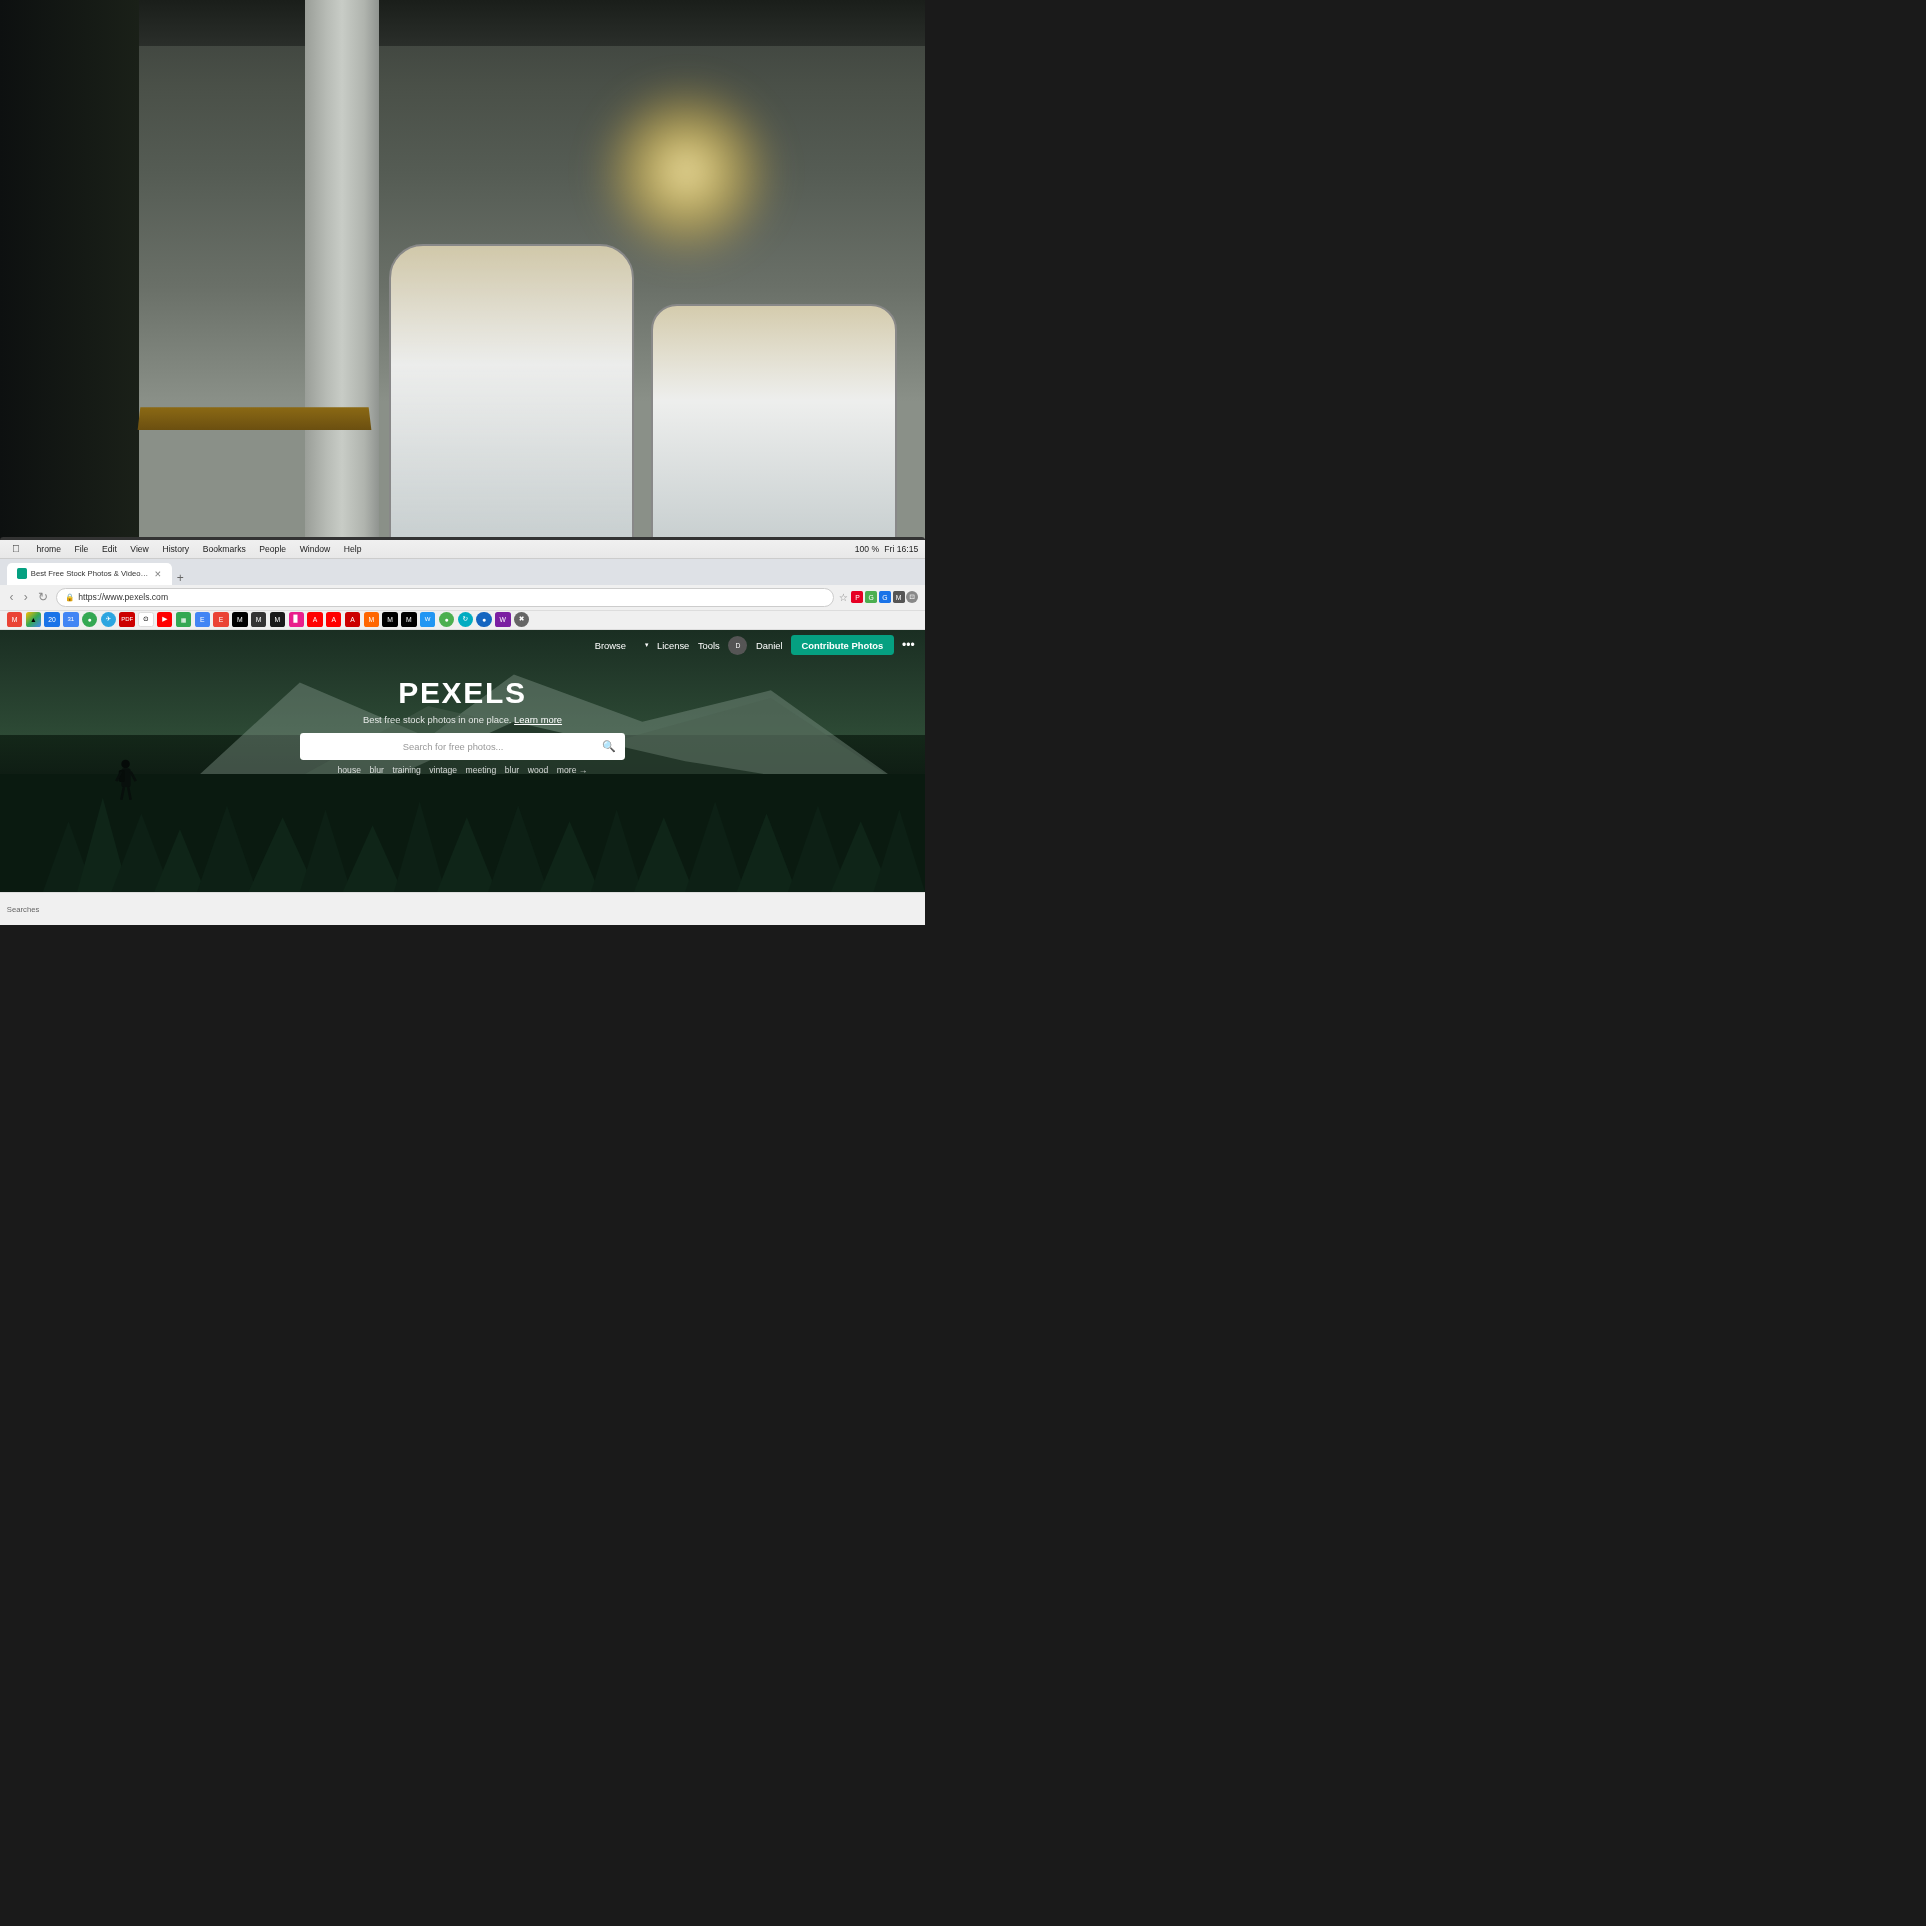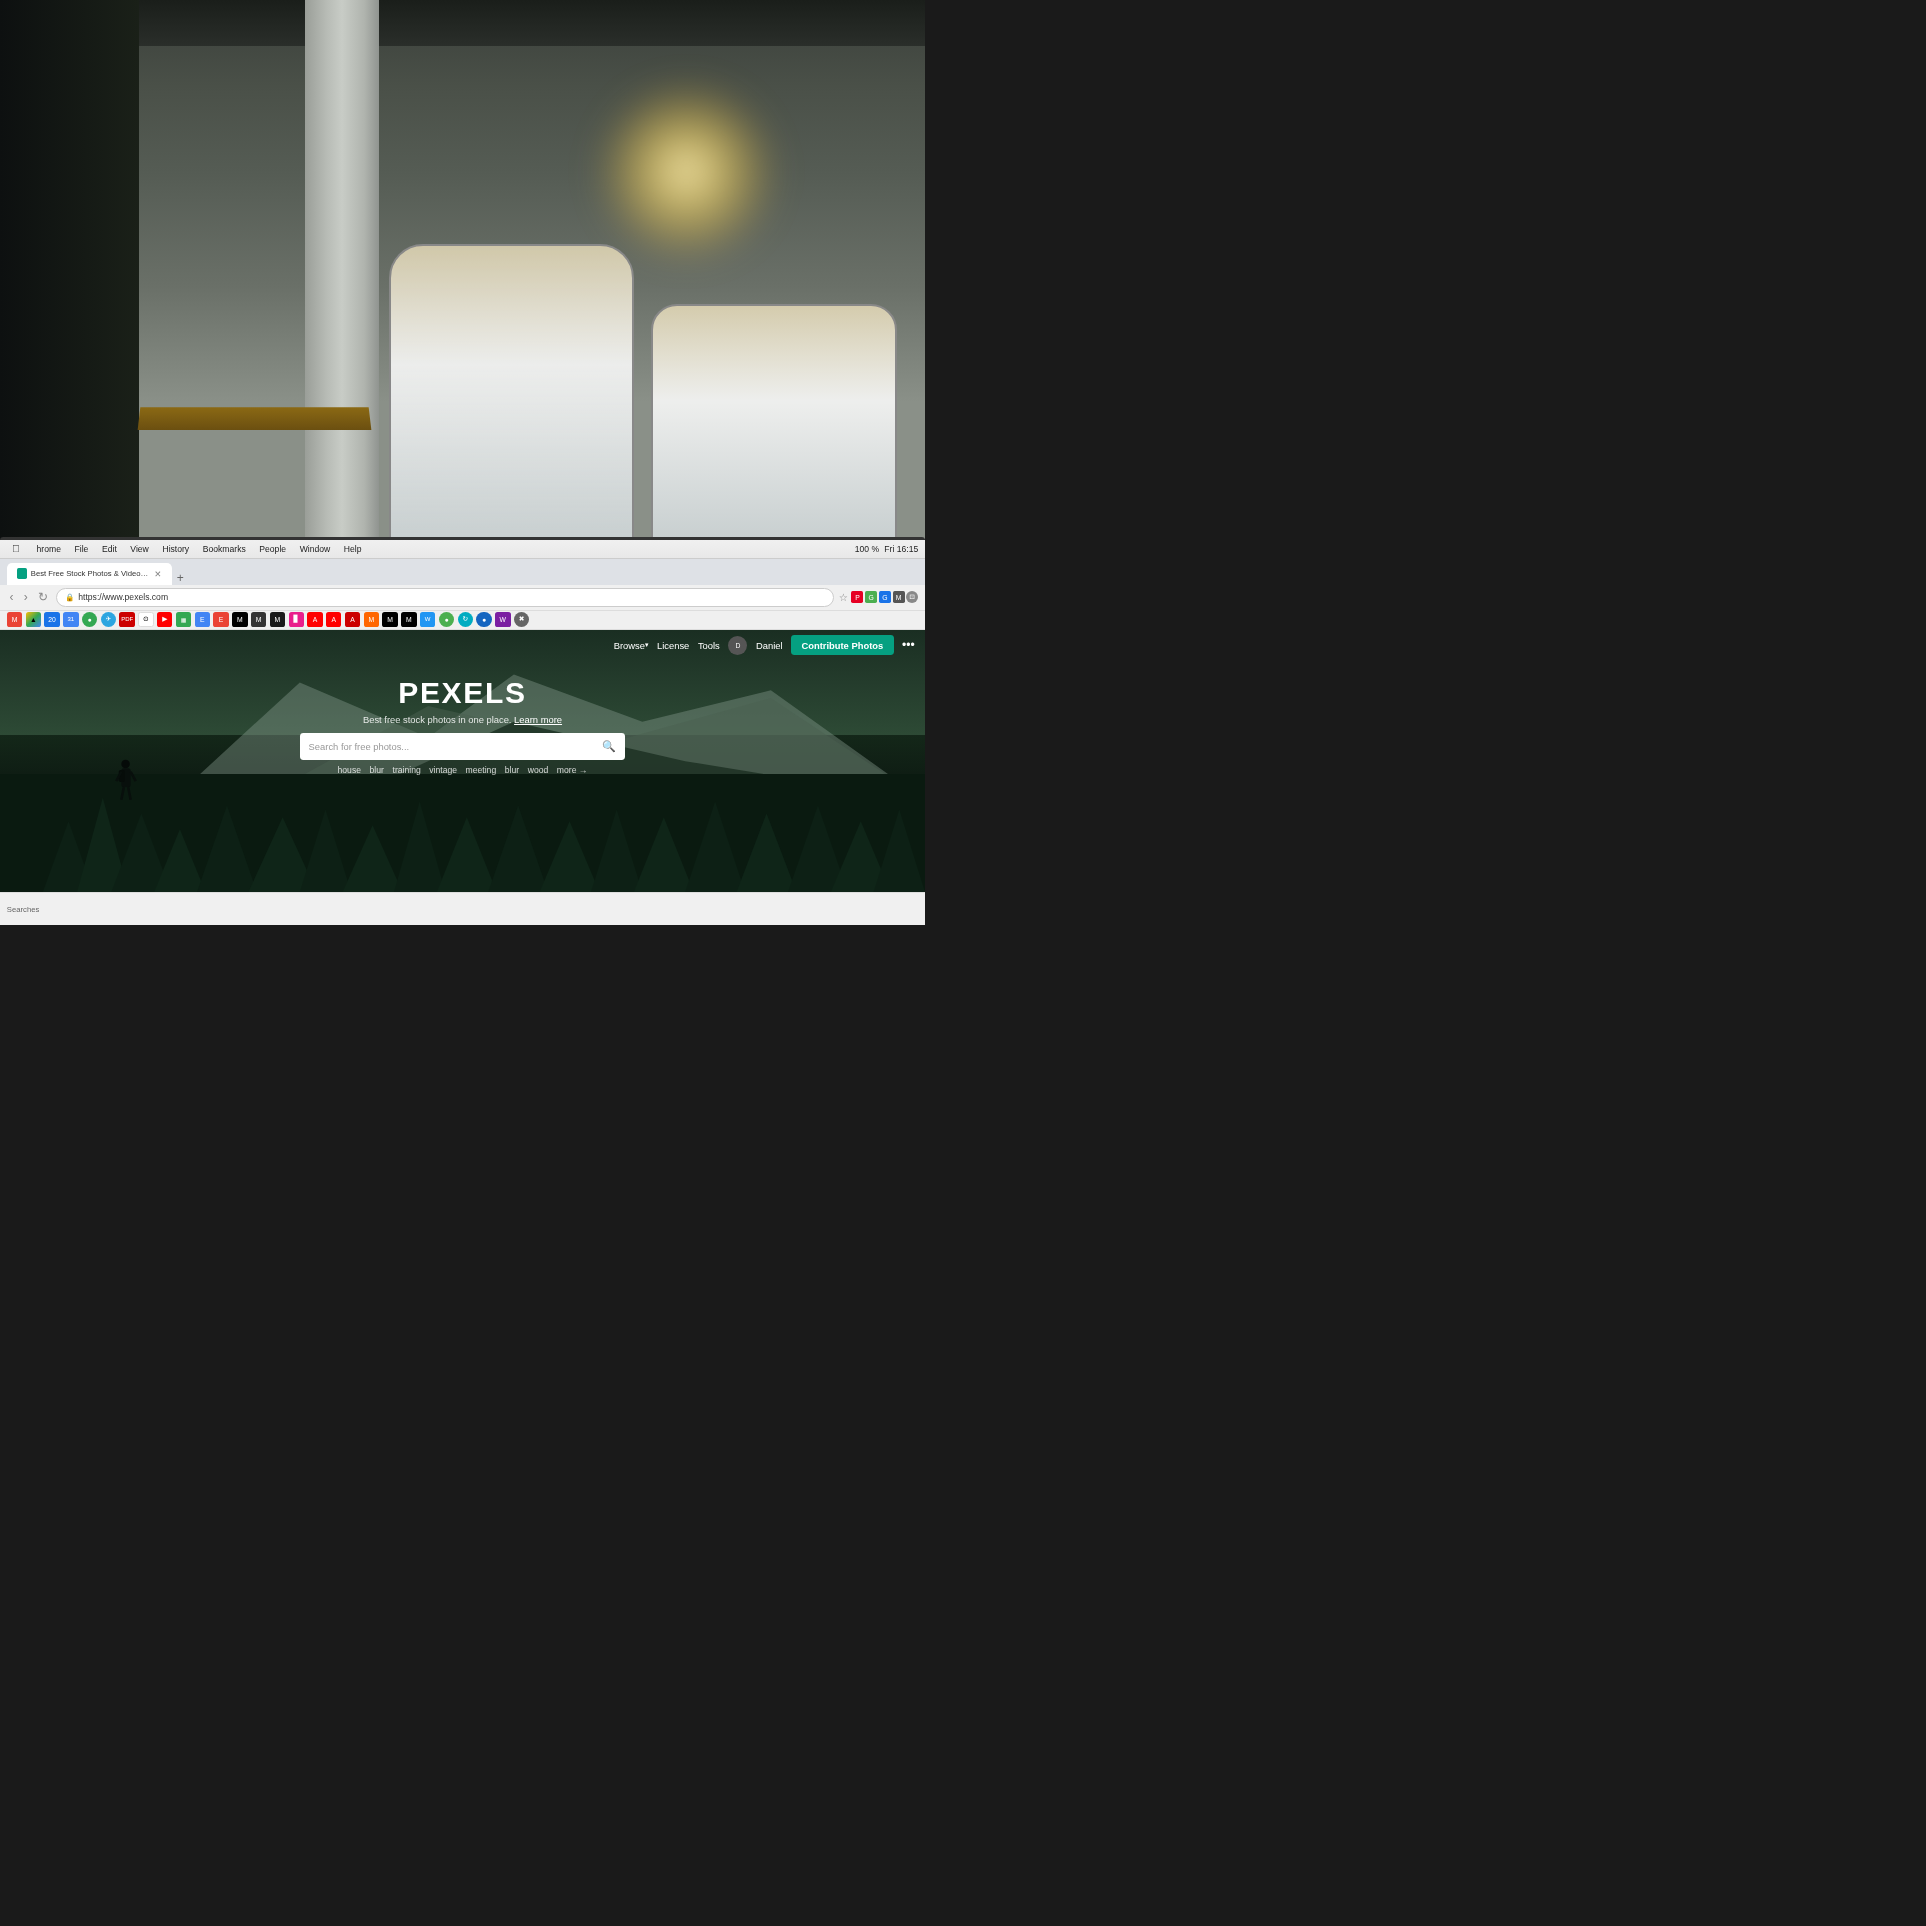--- a/index.html
+++ b/index.html
@@ -274,21 +274,21 @@
 
     .pexels-nav-right {
       margin-left: auto;
       display: flex; align-items: center; gap: 8.6px;
     }
 
     .nav-link {
       color: #fff;
       font-size: 9.4px;
       text-decoration: none;
-      display: flex; align-items: center; gap: 0;
+      display: flex; align-items: center; gap: 19px;
     }
 
     .contribute-btn {
       background: #05a081;
       color: #fff;
       border: none;
       padding: 4.3px 10.3px;
       border-radius: 3.4px;
       font-size: 9.4px;
       font-weight: 600;
@@ -343,20 +343,21 @@
       display: flex;
       align-items: center;
       padding: 0 8.6px;
       gap: 5.1px;
     }
 
     .search-input-fake {
       flex: 1;
       font-size: 9.4px;
       color: #999;
+      text-align: center;
     }
 
     .search-icon-btn {
       color: #666;
       font-size: 11px;
     }
 
     .search-tags {
       display: flex;
       gap: 8.6px;

